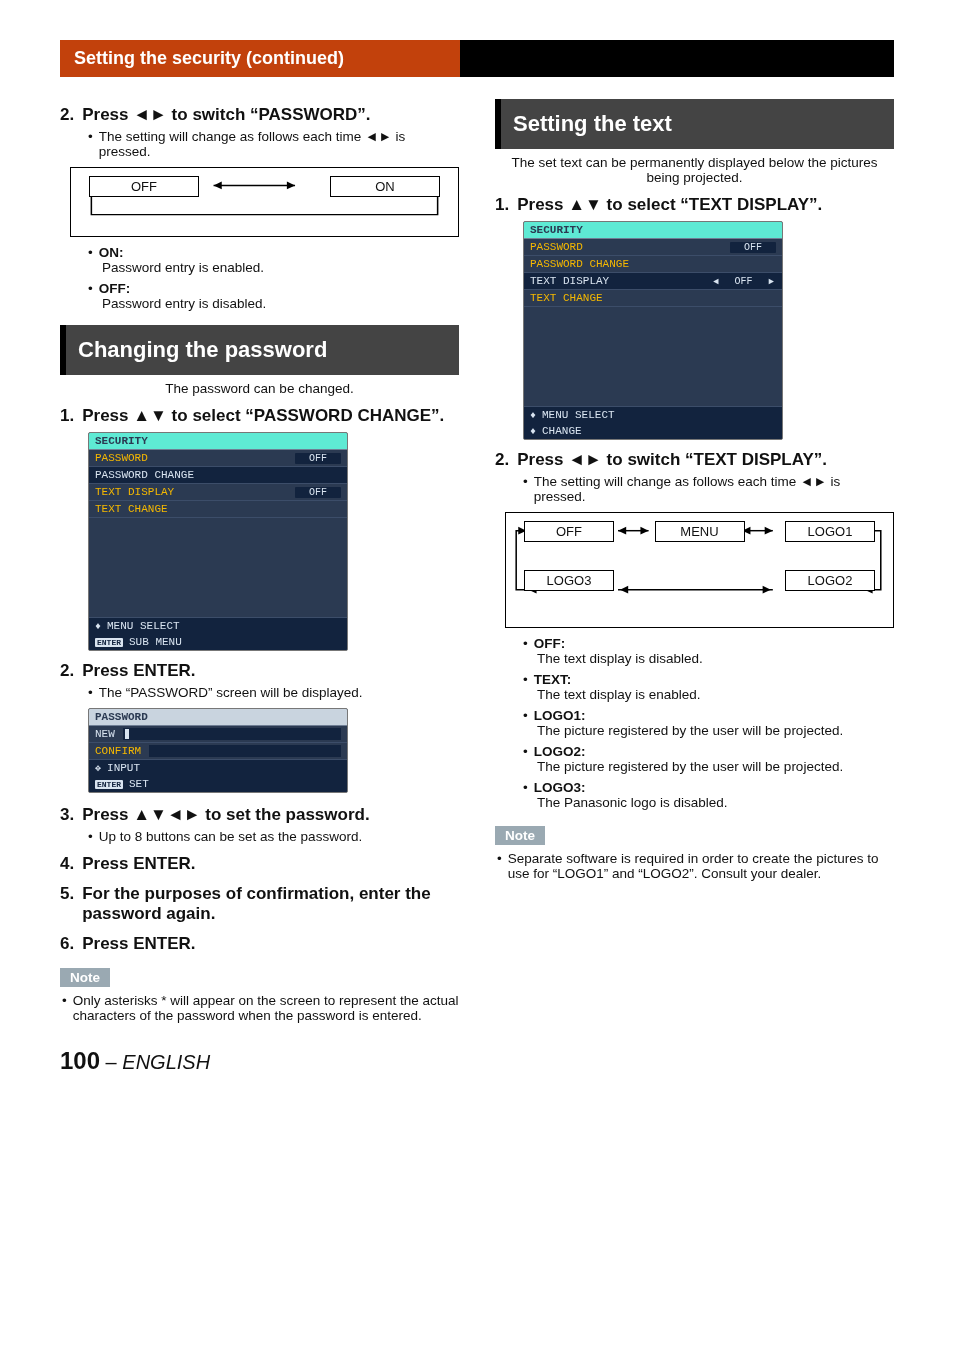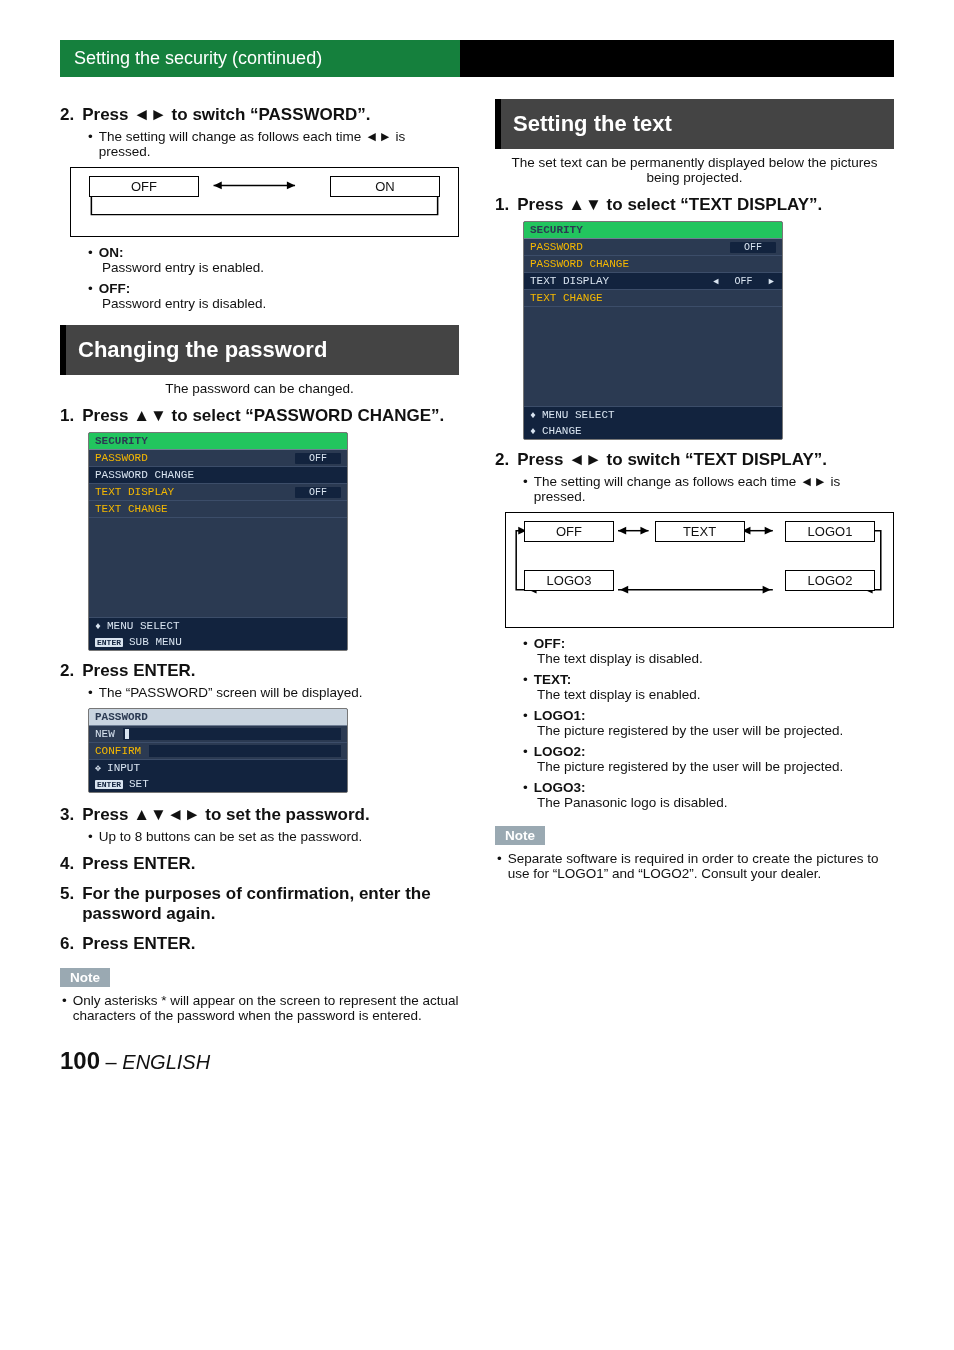--- a/index.html
+++ b/index.html
@@ -13,23 +13,23 @@
     padding: 40px 60px 30px 60px;
     position: relative;
   }
   .header-bar {
     background: #000;
     color: #fff;
     padding: 0;
     margin-bottom: 18px;
   }
   .header-bar-inner {
-    background: #15803d;
+    background: #c2410c;
     color: #fff;
-    font-weight: normal;
+    font-weight: bold;
     font-size: 18px;
     padding: 8px 14px;
     width: 48%;
   }
   .columns { display: flex; gap: 36px; }
   .col { flex: 1; min-width: 0; }
   h3.step {
     font-size: 17px;
     font-weight: bold;
     margin: 10px 0 4px 0;
@@ -119,21 +119,21 @@
     margin: 6px 0 10px 28px;
     border: 1px solid #777;
     background: #2b3a52;
     font-family: "Courier New", monospace;
     font-size: 11px;
     color: #d9e4f0;
     border-radius: 2px;
     overflow: hidden;
   }
   .osd .title {
-    background: #22c55e;
+    background: #5eead4;
     color: #2b3a52;
     padding: 2px 6px;
     font-weight: bold;
     border-bottom: 1px solid #6f7e94;
   }
   .osd .row {
     display:flex; align-items:center; justify-content:space-between;
     padding: 2px 6px;
     border-bottom: 1px solid #3c4d69;
   }
@@ -402,21 +402,21 @@
       <path class="arrowline" d="M110 78 L262 78"></path>
       <polygon class="ahead" points="112,78 120,74 120,82"></polygon>
       <polygon class="ahead" points="260,78 252,74 252,82"></polygon>
 
       <path class="arrowline" d="M20 78 L10 78 L10 18 L20 18"></path>
       <polygon class="ahead" points="22,78 30,74 30,82"></polygon>
       <polygon class="ahead" points="20,18 12,14 12,22"></polygon>
     </svg>
     <div class="row">
       <div class="fbox-sm">OFF</div>
-      <div class="fbox-sm">TEXT</div>
+      <div class="fbox-sm">MENU</div>
       <div class="fbox-sm">LOGO1</div>
     </div>
     <div class="row r2">
       <div class="fbox-sm">LOGO3</div>
       <div style="width:90px"></div>
       <div class="fbox-sm">LOGO2</div>
     </div>
   </div>
 
   <div class="opt-list">

